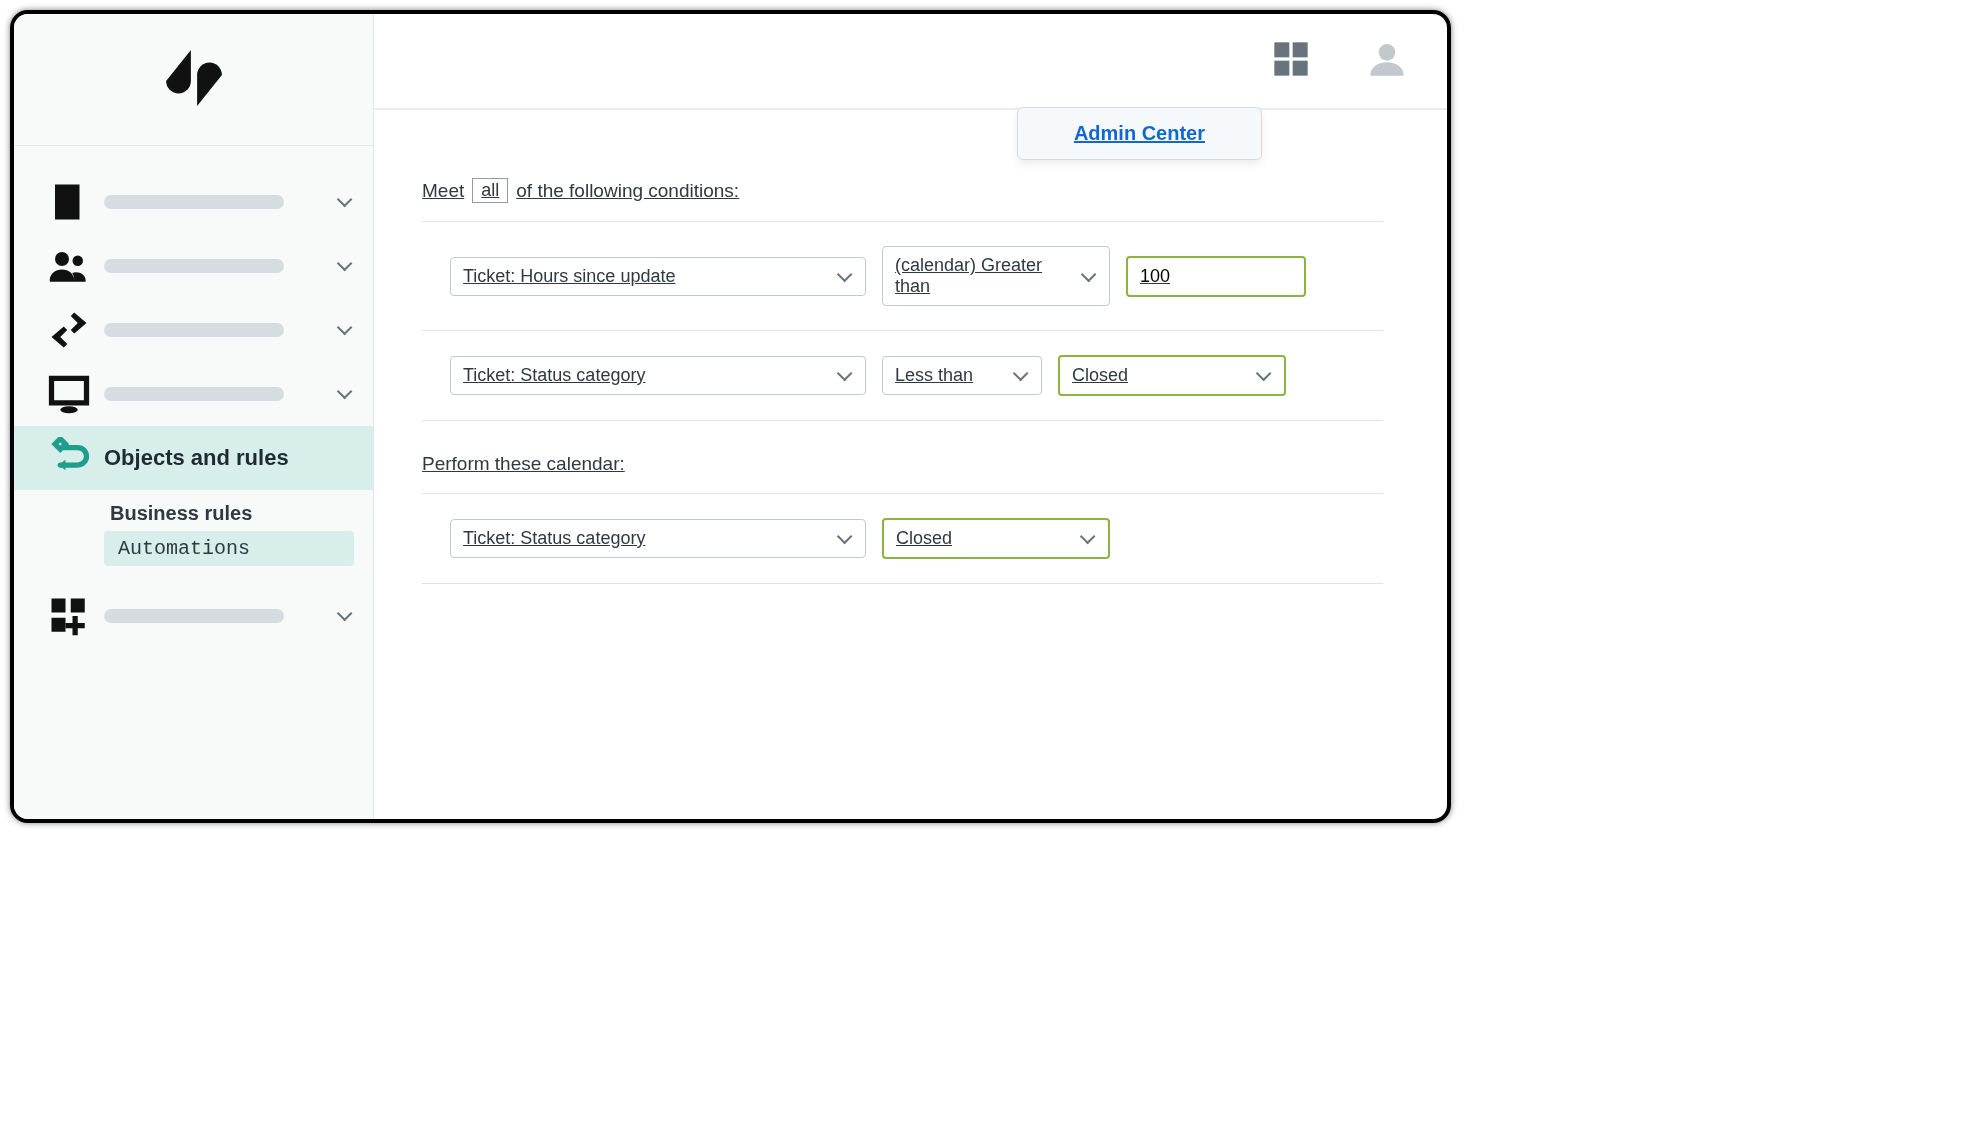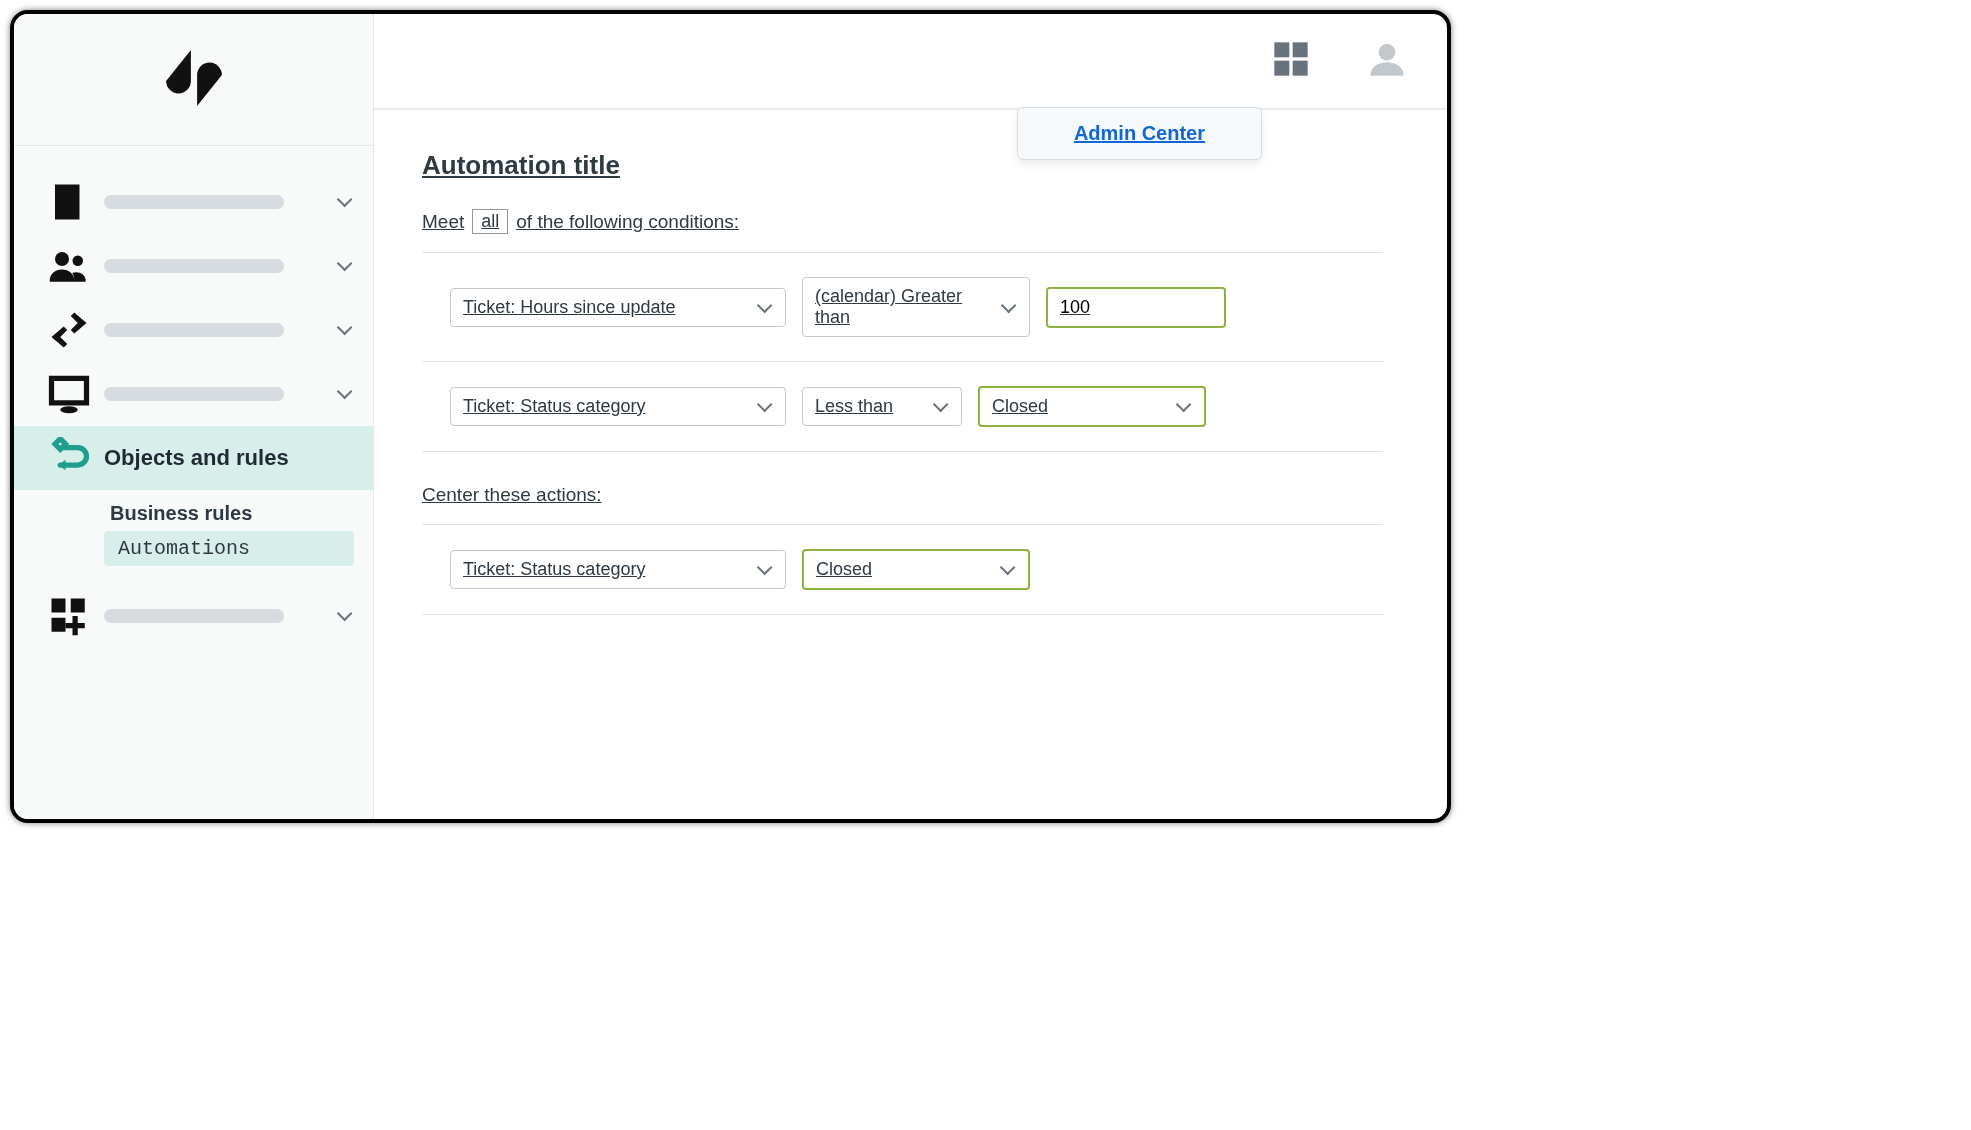--- a/index.html
+++ b/index.html
@@ -170,21 +170,21 @@
     border: 1px solid #c2c8cc;
     border-radius: 4px;
     padding: 8px 12px;
     font-size: 18px;
     background: #fff;
     display: flex;
     align-items: center;
     justify-content: space-between;
     cursor: pointer;
   }
-  .select-box.w1 { width: 336px; }
+  .select-box.w1 { width: 416px; }
   .select-box.w2 { width: 228px; }
   .select-box.w3 { width: 160px; }
   .text-box.w-num { width: 180px; }
   .select-box.green, .text-box.green {
     border: 2px solid #8ab33f;
   }
   .action-header {
     margin-top: 32px;
     font-size: 19px;
     margin-bottom: 14px;
@@ -324,21 +324,20 @@
             <path d="M2 22c0-5 4.5-8 10-8s10 3 10 8z"></path>
           </svg>
       </span>
     </div>
 
     <div class="admin-center-pop">
       <a href="#">Admin Center</a>
     </div>
 
     <div class="content">
-      <h2 class="section-title">Automation title</h2>
 
       <div class="cond-header">
         <span>Meet</span>
         <span class="all-box">all</span>
         <span>of the following conditions:</span>
       </div>
 
       <div class="cond-block">
 
         <div class="cond-row">
@@ -362,21 +361,21 @@
             <span>Less than</span>
             <span><span class="chev-down"></span></span>
           </div>
           <div class="select-box w2 green">
             <span>Closed</span>
             <span><span class="chev-down"></span></span>
           </div>
         </div>
       </div>
 
-      <div class="action-header">Center these actions:</div>
+      <div class="action-header">Perform these calendar:</div>
 
       <div class="cond-block">
         <div class="cond-row last">
           <div class="select-box w1">
             <span>Ticket: Status category</span>
             <span><span class="chev-down"></span></span>
           </div>
           <div class="select-box w2 green">
             <span>Closed</span>
             <span><span class="chev-down"></span></span>

